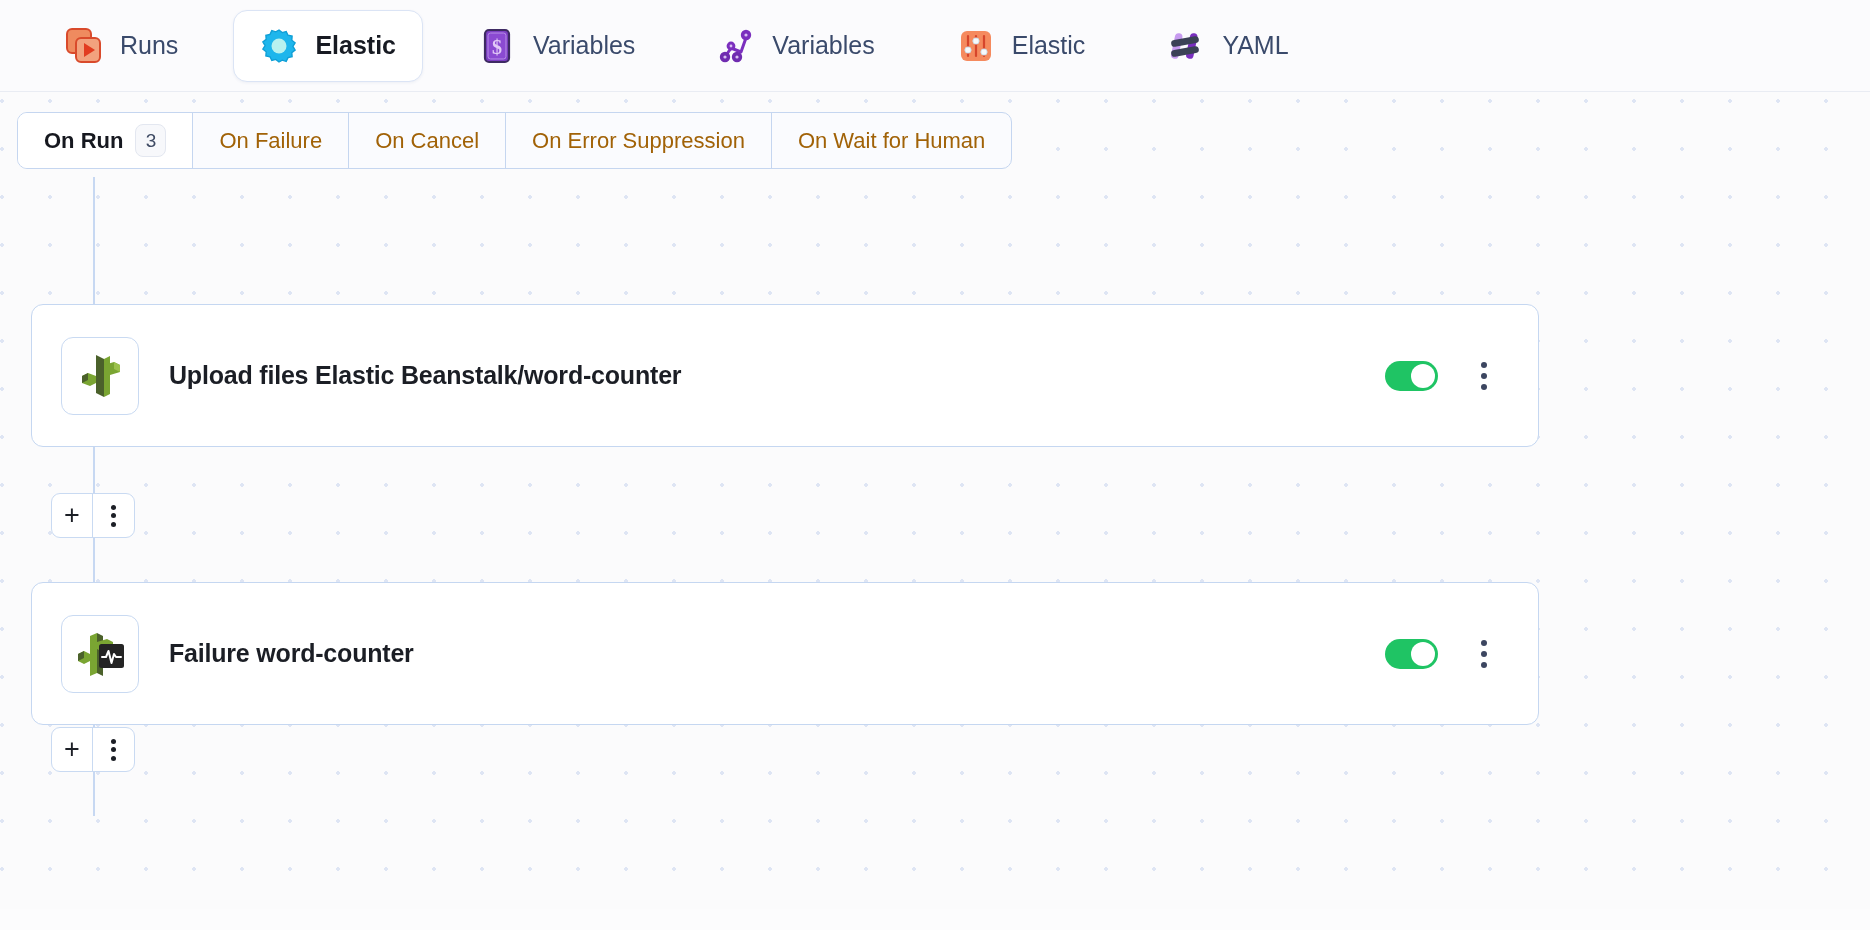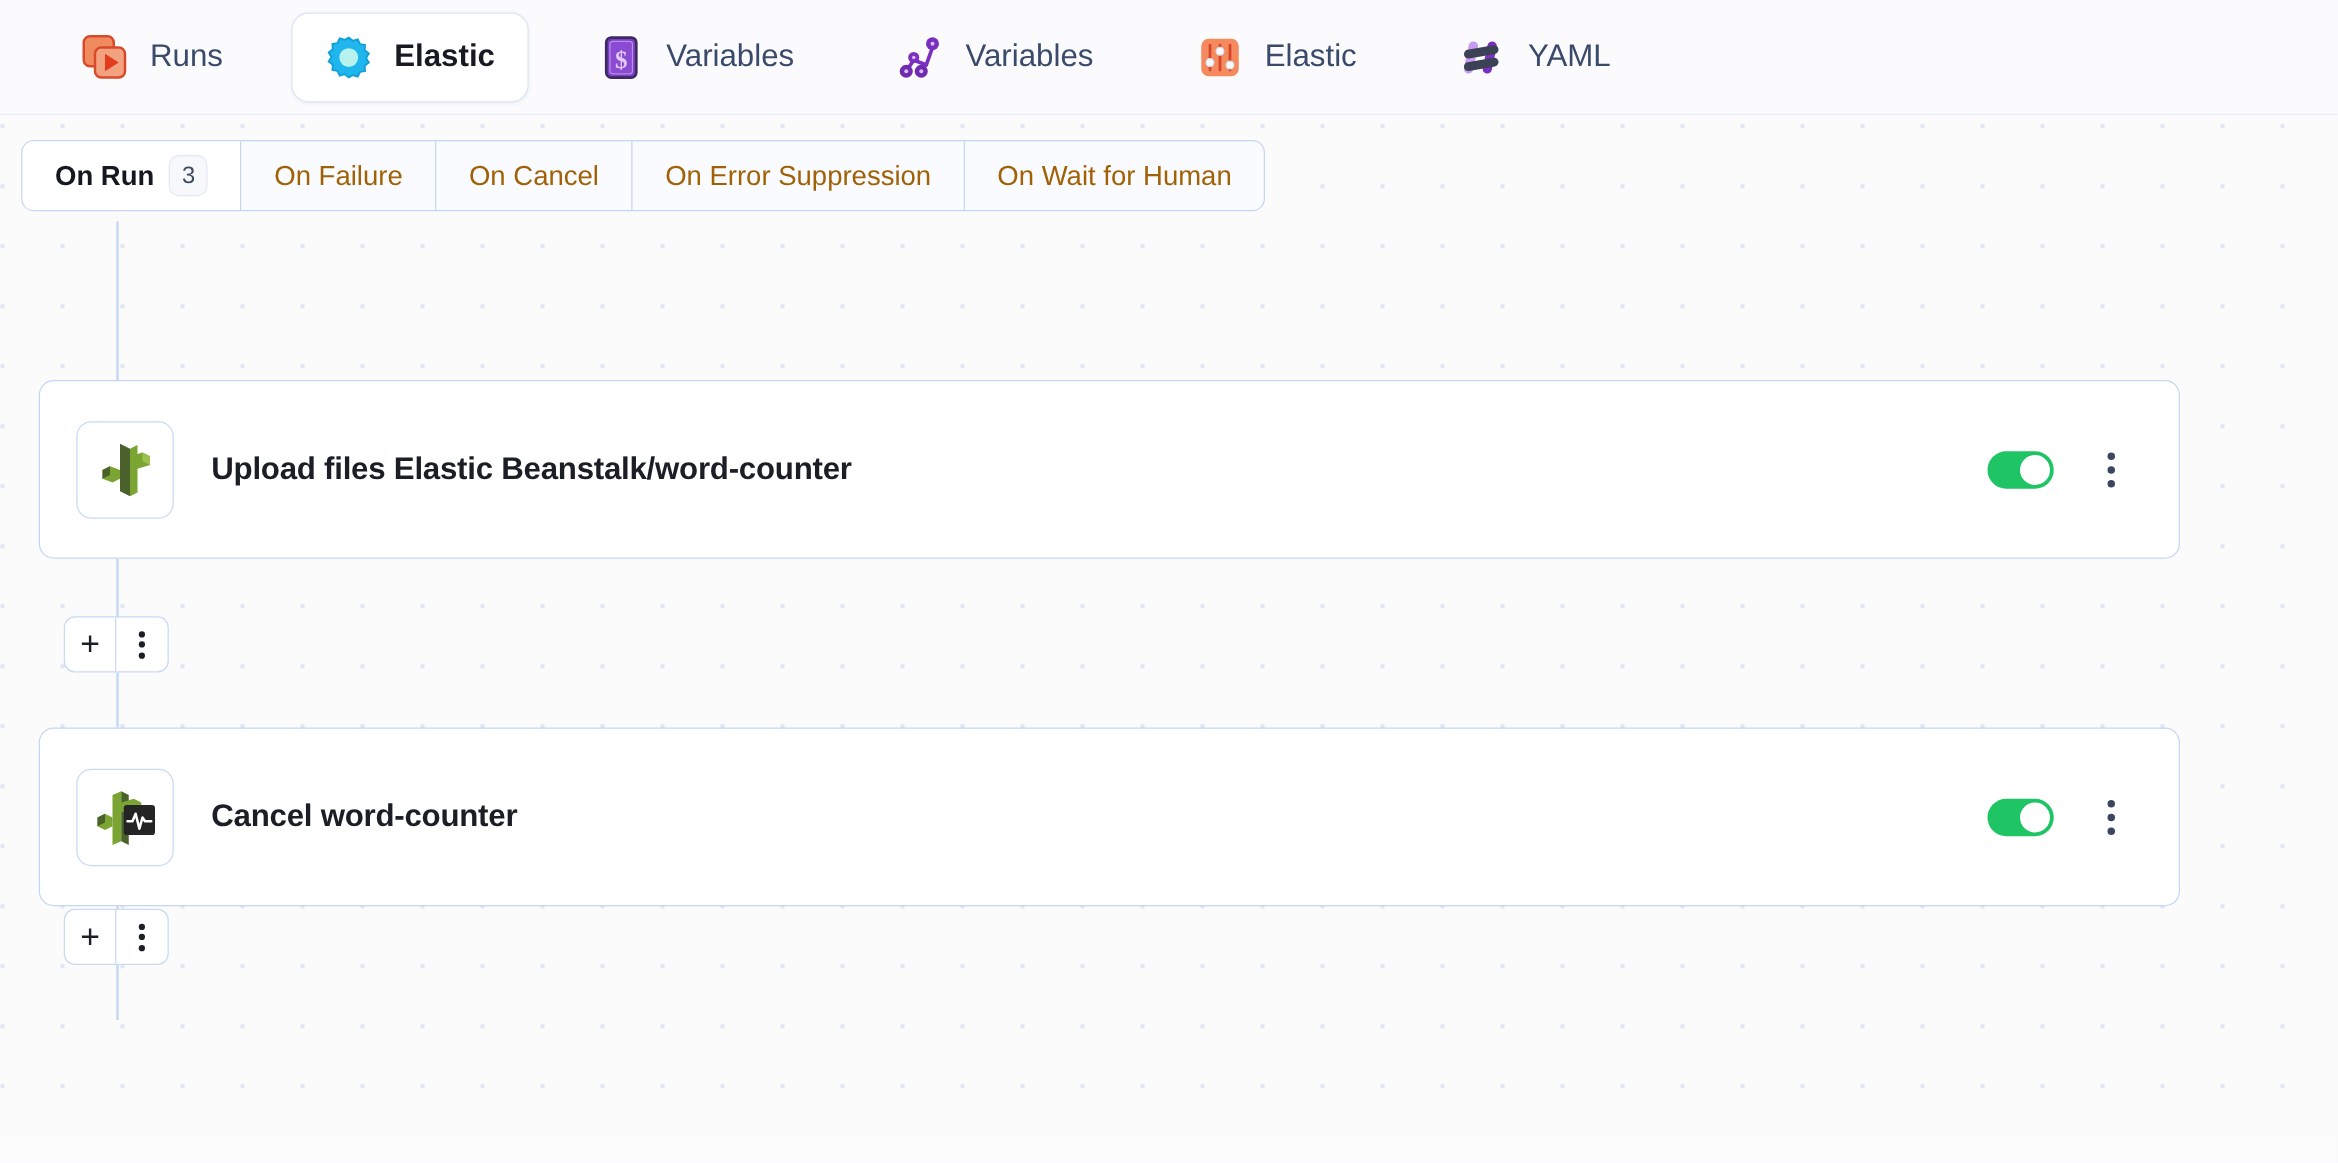--- a/index.html
+++ b/index.html
@@ -131,21 +131,21 @@
     left: 93px;
     width: 2px;
     background: #c7d8f2;
     z-index: 0;
   }
 
   
   .card {
     position: absolute;
     left: 31px;
-    width: 1713px;
+    width: 1508px;
     height: 143px;
     background: #ffffff;
     border: 1px solid #c5d7f1;
     border-radius: 12px;
     display: flex;
     align-items: center;
     z-index: 2;
   }
 
   .card-icon-box {
@@ -418,21 +418,21 @@
       <svg viewBox="0 0 52 52" xmlns="http://www.w3.org/2000/svg">
         <path d="M16 8 L23 5 L23 45 L16 48 Z" fill="#7aa532"></path>
         <path d="M23 5 L29 8 L29 48 L23 45 Z" fill="#4b612b"></path>
         <path d="M23 14 L33 11 L39 14 L39 21 L29 24 L23 21 Z" fill="#7aa532"></path>
         <path d="M16 26 L10 23 L4 26 L4 33 L10 36 L16 33 Z" fill="#7aa532"></path>
         <path d="M10 23 L4 26 L4 33 L10 30 Z" fill="#4b612b"></path>
         <rect x="25" y="16" width="25" height="24" rx="2.5" fill="#242424"></rect>
         <path d="M28 29 h4 l2.5 -6 3 12 2.5 -9 2 3 h5" stroke="#ffffff" stroke-width="2" fill="none" stroke-linecap="round" stroke-linejoin="round"></path>
       </svg>
     </div>
-    <div class="card-title">Cancel word-counter</div>
+    <div class="card-title">Failure word-counter</div>
     <div class="card-right">
       <div class="toggle">
           <span class="knob"></span>
         </div>
       <div class="kebab">
           <i></i>
           <i></i>
           <i></i>
         </div>
     </div>

